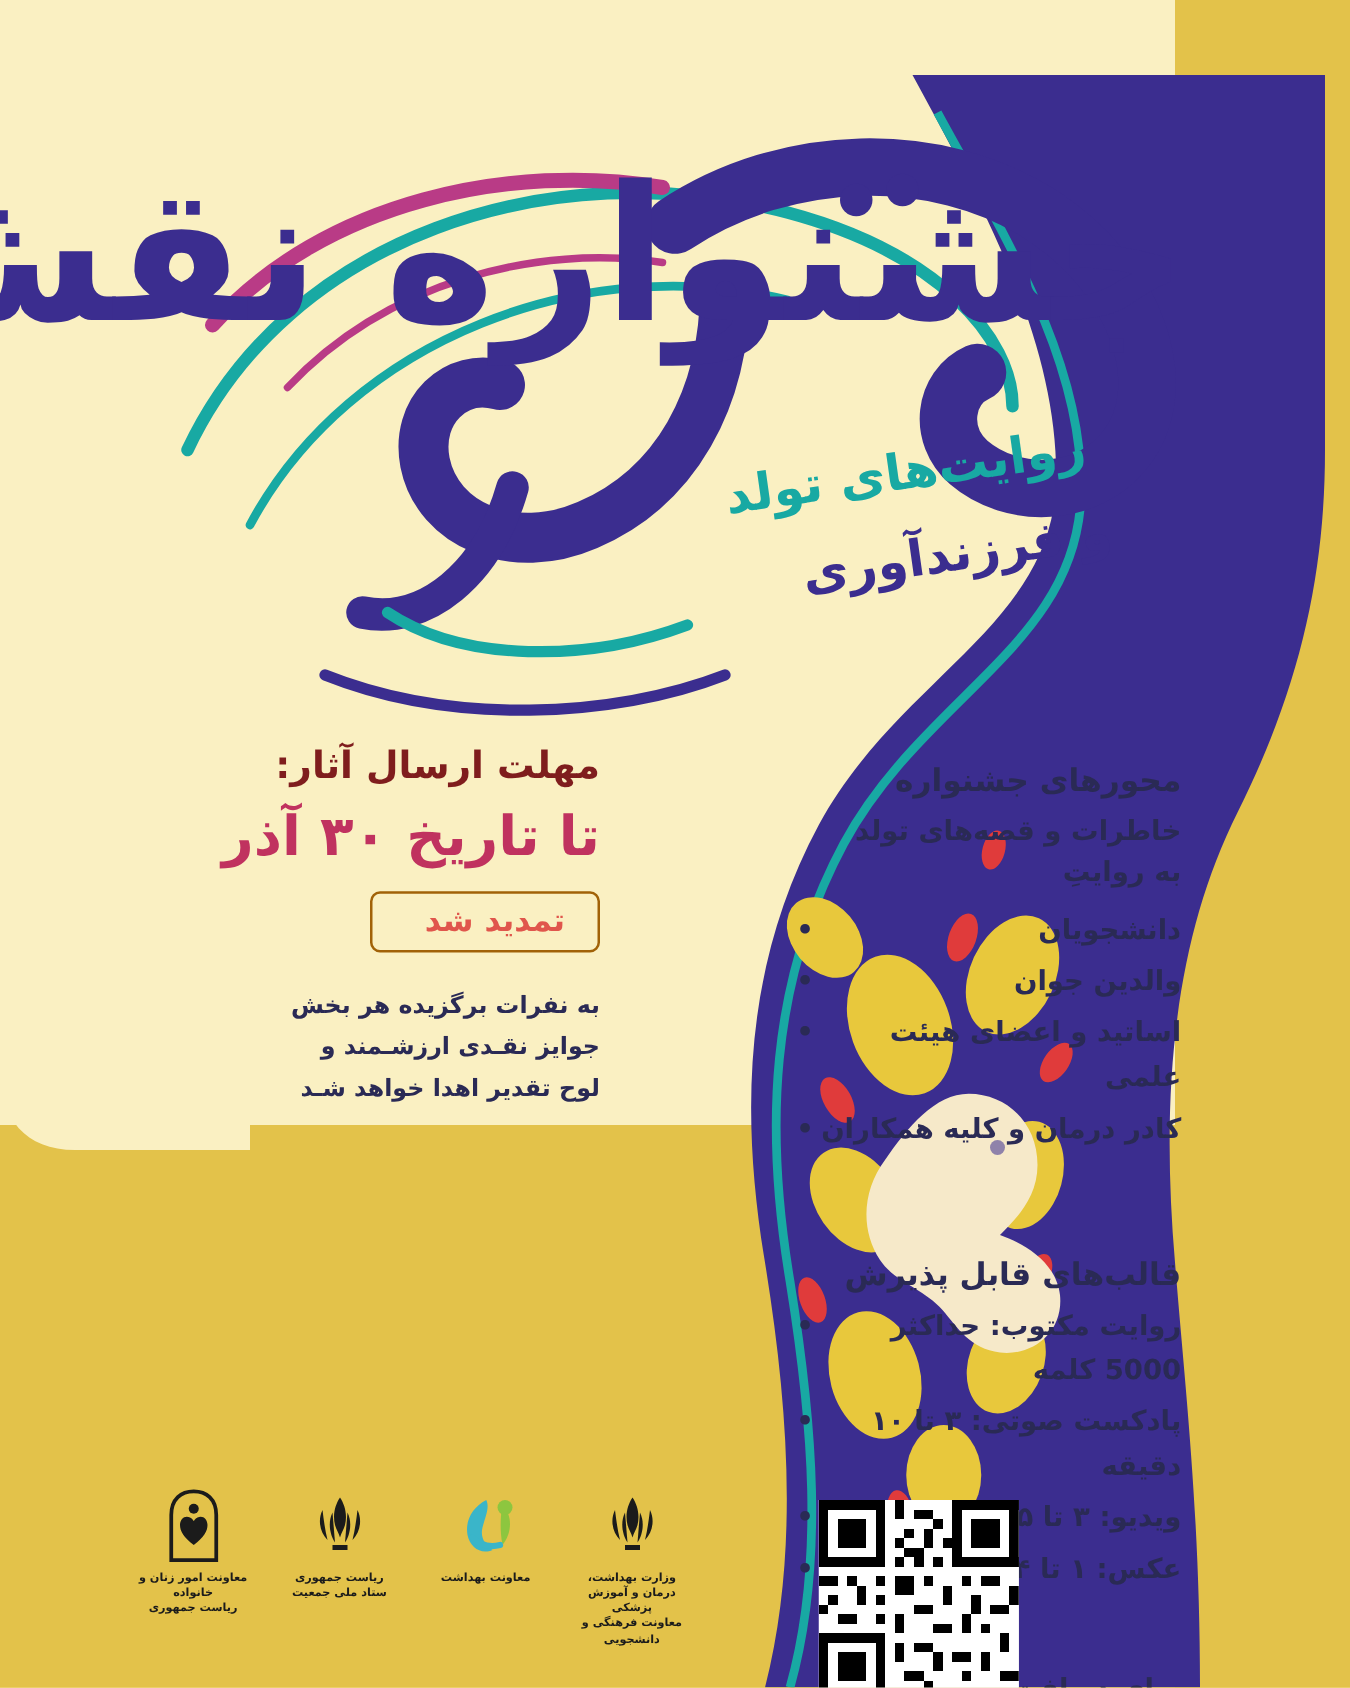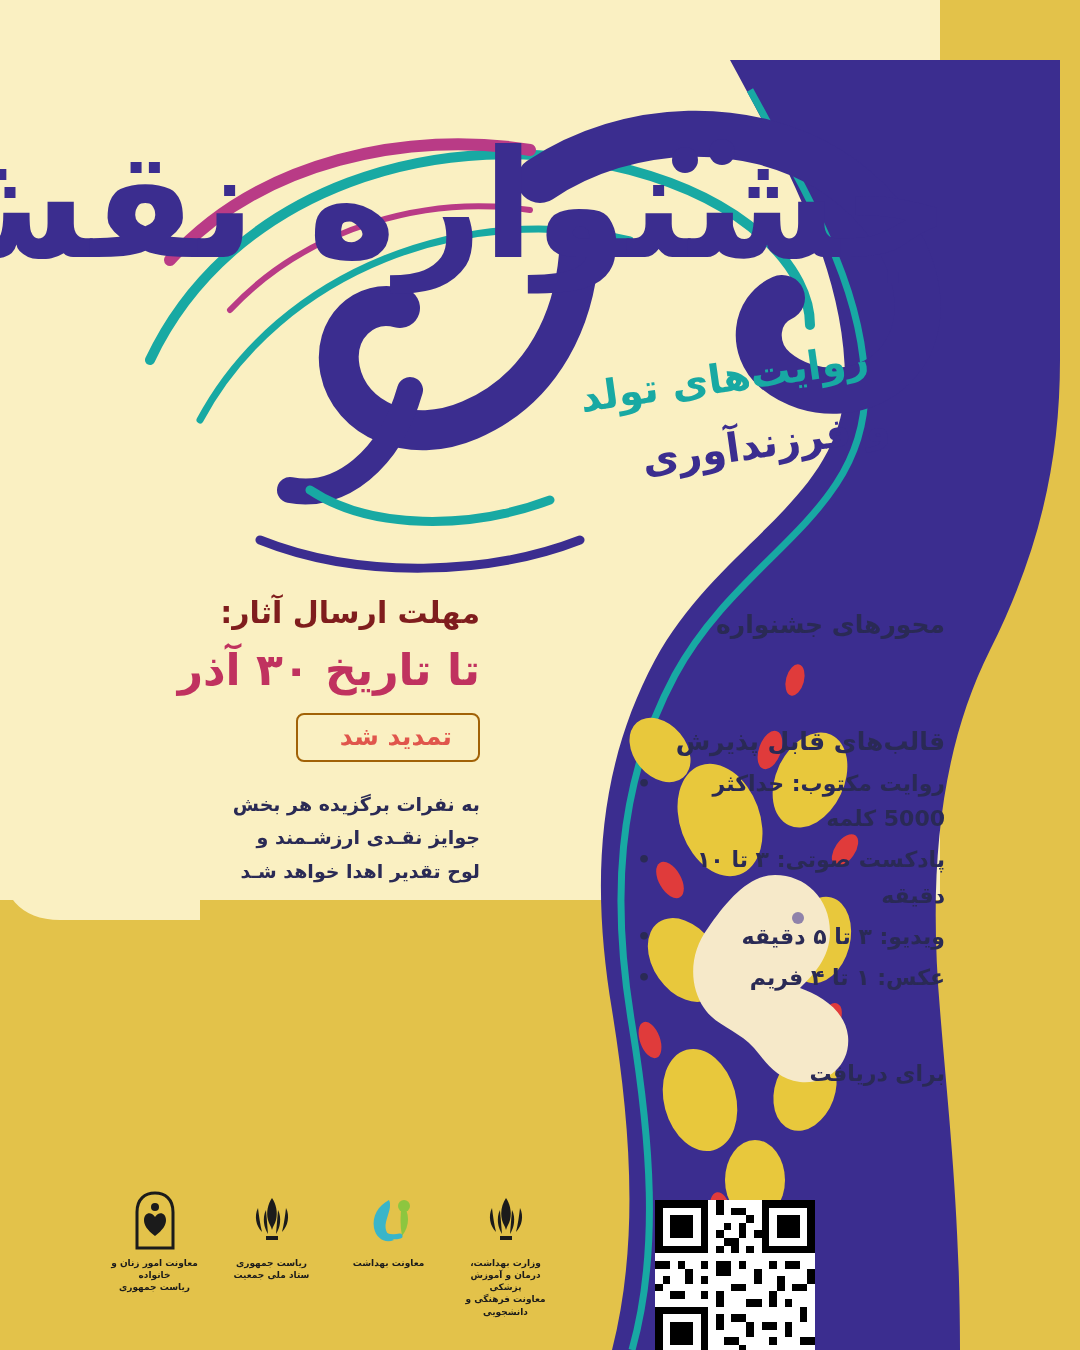--- a/index.html
+++ b/index.html
@@ -316,20 +316,27 @@
     <div class="deadline-label">مهلت ارسال آثار:</div>
     <div class="deadline-date">تا تاریخ ۳۰ آذر</div>
     <div class="extended-badge">تمدید شد</div>
     <div class="prize-text" style="white-space:pre-line;">به نفرات برگزیده هر بخش
 جوایز نقـدی ارزشـمند و
 لوح تقدیر اهدا خواهد شـد</div>
   </div>
 
   <div class="right-col">
     <div class="sec-title">محورهای جشنواره</div>
+    <div class="sec-lead">خاطرات و قصه‌های تولد به روایتِ</div>
+    <ul class="bullets">
+      <li>دانشجویان</li>
+      <li>والدین جوان</li>
+      <li>اساتید و اعضای هیئت علمی</li>
+      <li style="padding-right:0;">کادر درمان و کلیه همکاران</li>
+    </ul>
 
     <div class="block-gap"></div>
 
     <div class="sec-title">قالب‌های قابل پذیرش</div>
     <ul class="bullets formats">
       <li>روایت مکتوب: حداکثر 5000 کلمه</li>
       <li>پادکست صوتی: ۳ تا ۱۰ دقیقه</li>
       <li>ویدیو: ۳ تا ۵ دقیقه</li>
       <li>عکس: ۱ تا ۴ فریم</li>
     </ul>

